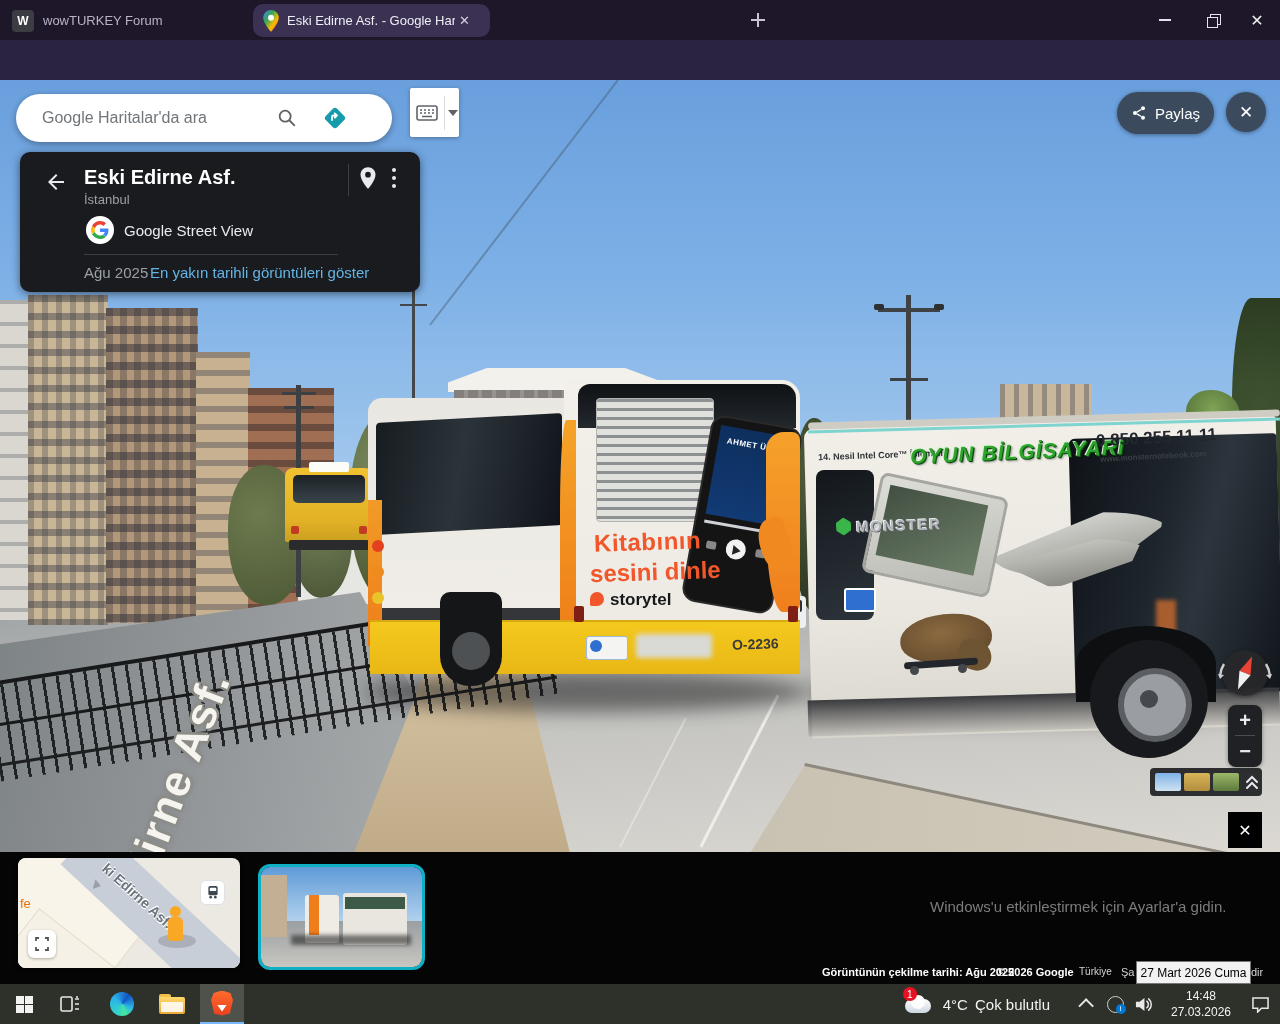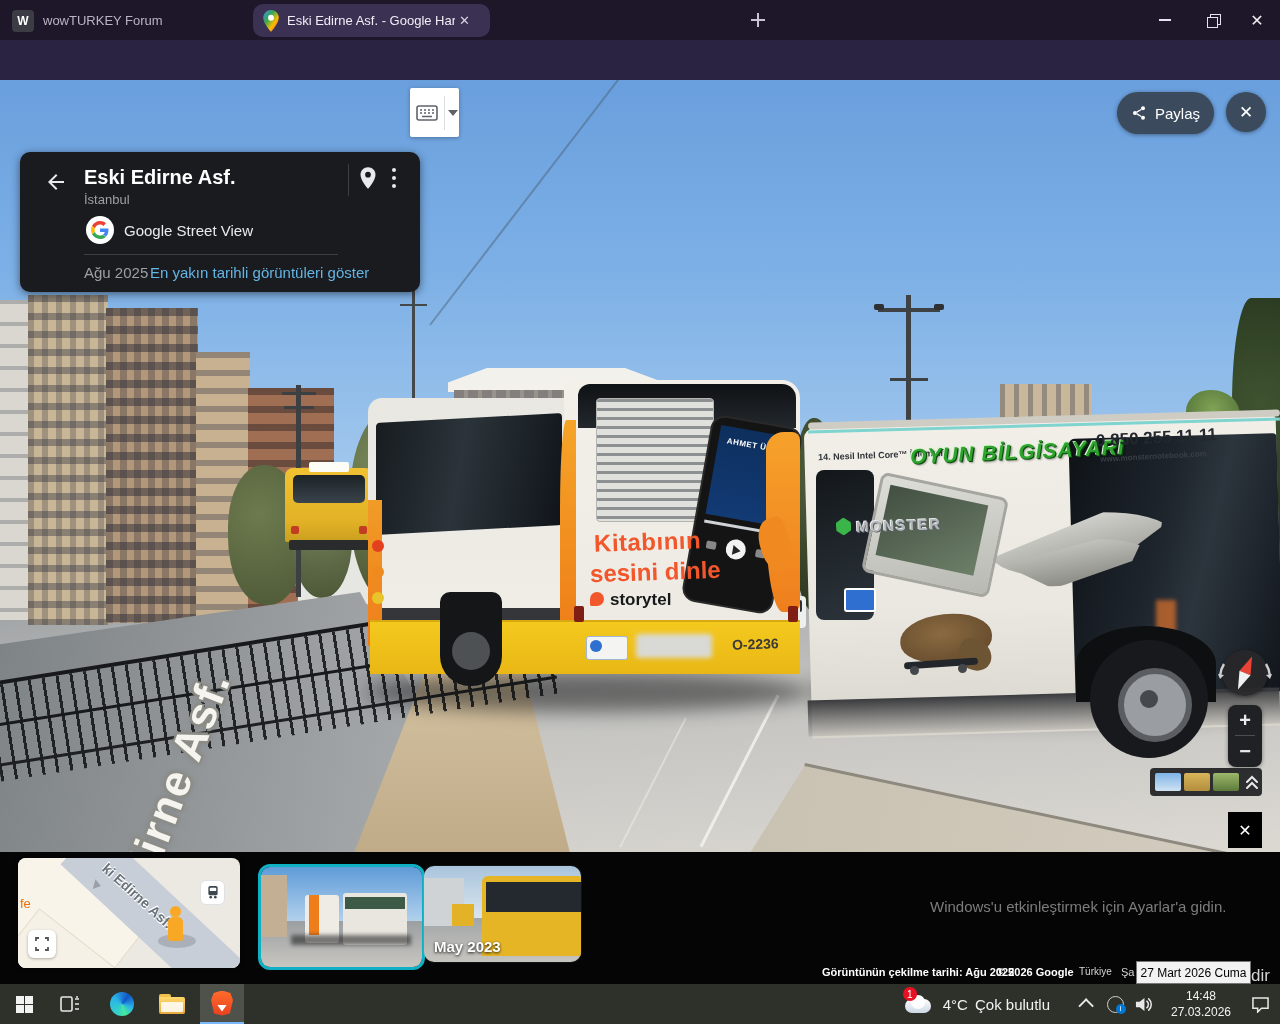--- a/index.html
+++ b/index.html
@@ -315,20 +315,35 @@
       <div class="abs" style="left:36px;top:200px;width:28px;height:20px;background:#2f6fd0;border-radius:3px;border:2px solid #fff;"></div>
 
       <div class="abs" style="left:0;top:306px;width:472px;height:36px;background:linear-gradient(180deg,#3a3b3e,rgba(20,20,22,.1));transform:rotate(-1.6deg);"></div>
       <div class="abs" style="left:268px;top:238px;width:140px;height:76px;background:#0d0f11;border-radius:50% 50% 0 0;"></div>
       <div class="abs" style="left:282px;top:252px;width:118px;height:118px;background:#17191c;border-radius:50%;">
         <div class="abs" style="left:28px;top:28px;width:62px;height:62px;background:#9a9da1;border-radius:50%;border:6px solid #5a5e62;"></div>
         <div class="abs" style="left:50px;top:50px;width:18px;height:18px;background:#45484c;border-radius:50%;"></div>
       </div>
     </div>
 
+    <div class="abs card" style="left:16px;top:14px;width:376px;height:48px;display:flex;align-items:center;">
+      <input id="msearch" style="margin-left: 24px;" placeholder="Google Haritalar'da ara">
+      <span style="margin-left:2px;">
+        <svg width="22" height="22" viewBox="0 0 24 24">
+            <circle cx="10" cy="10" r="6" fill="none" stroke="#5f6368" stroke-width="2"></circle>
+            <path d="M15 15l5 5" stroke="#5f6368" stroke-width="2" stroke-linecap="round"></path>
+          </svg>
+      </span>
+      <span style="margin-left:24px;margin-right:16px;">
+        <svg width="26" height="26" viewBox="0 0 26 26">
+            <rect x="5" y="5" width="16" height="16" rx="3" transform="rotate(45 13 13)" fill="#159baa"></rect>
+            <path d="M10 15v-3a1.5 1.5 0 0 1 1.5-1.5H15M15 10.5l-2.2-2.2M15 10.5l-2.2 2.2" stroke="#fff" stroke-width="1.8" fill="none" stroke-linecap="round"></path>
+          </svg>
+      </span>
+    </div>
 
     <div class="abs" style="left:410px;top:8px;width:49px;height:49px;background:#fff;box-shadow:0 1px 4px rgba(0,0,0,.3);border-radius:2px;display:flex;align-items:center;">
       <span style="margin-left:6px;">
         <svg width="22" height="16" viewBox="0 0 22 16">
             <rect x="1" y="1" width="20" height="14" rx="2" fill="none" stroke="#5f6368" stroke-width="1.6"></rect>
             <path d="M4 5h2M8 5h2M12 5h2M16 5h2M4 8h2M8 8h2M12 8h2M16 8h2M6 11.5h10" stroke="#5f6368" stroke-width="1.4"></path>
           </svg>
       </span>
       <span style="width:1px;height:34px;background:#ddd;margin-left:6px;"></span>
       <span style="margin-left:3px;width:0;height:0;border-left:5px solid transparent;border-right:5px solid transparent;border-top:6px solid #5f6368;"></span>
@@ -445,41 +460,30 @@
         <div class="tgnd" style="background:linear-gradient(180deg,#9b9fa2,#c8c6c0);"></div>
         <span class="abs" style="left:0;top:8px;width:26px;height:62px;background:#c3b094;"></span>
         <span class="abs" style="left:44px;top:28px;width:34px;height:48px;background:#efece6;border-radius:3px;"></span>
         <span class="abs" style="left:48px;top:28px;width:10px;height:40px;background:#ef7d1a;"></span>
         <span class="abs" style="left:82px;top:26px;width:64px;height:52px;background:#e9e6df;border-radius:3px;"></span>
         <span class="abs" style="left:84px;top:30px;width:60px;height:12px;background:#3d5a46;"></span>
         <span class="abs" style="left:30px;top:68px;width:120px;height:10px;background:rgba(20,20,22,.55);filter:blur(2px);"></span>
         <span class="lab">Ağu 2025</span>
       </div>
     </div>
-    <div class="abs thumb" style="left:424px;top:14px;width:157px;height:96px;">
-      <div style="position:relative;width:100%;height:100%;">
-        <div class="tsky" style="background:linear-gradient(180deg,#a9c4dc,#dde8ef);"></div>
-        <div class="tgnd" style="background:linear-gradient(180deg,#a2a6a8,#c6c4be);"></div>
-        <span class="abs" style="left:0;top:12px;width:40px;height:48px;background:#cfd3d6;"></span>
-        <span class="abs" style="left:28px;top:38px;width:22px;height:22px;background:#e3b226;"></span>
-        <span class="abs" style="left:58px;top:10px;width:99px;height:80px;background:#e5b526;border-radius:6px 2px 0 0;"></span>
-        <span class="abs" style="left:62px;top:16px;width:95px;height:30px;background:#23292e;"></span>
-        <span class="lab">May 2023</span>
-      </div>
-    </div>
 
     <div class="abs" style="left:930px;top:38px;">
       <div style="margin-top:8px;font-size:15px;color:#7c7c7c;">Windows'u etkinleştirmek için Ayarlar'a gidin.</div>
     </div>
 
     <div class="abs" style="left:822px;top:114px;font-size:11px;font-weight:bold;color:#fff;">Görüntünün çekilme tarihi: Ağu 2025</div>
     <div class="abs" style="left:997px;top:114px;font-size:11px;font-weight:bold;color:#fff;">© 2026 Google</div>
     <div class="abs" style="left:1079px;top:114px;font-size:10px;color:#d4d4d4;">Türkiye</div>
     <div class="abs" style="left:1121px;top:114px;font-size:11px;color:#d4d4d4;">Şa</div>
-    <div class="abs" style="left:1251px;top:114px;font-size:17px;color:#d4d4d4;">dir</div>
+    <div class="abs" style="left:1251px;top:114px;font-size:11px;color:#d4d4d4;">dir</div>
   </div>
 
   <div class="abs taskbar">
     <div class="tb-ic" style="width:48px;">
       <span style="position:relative;width:17px;height:17px;display:block;">
         <span class="abs" style="left:0;top:0;width:8px;height:8px;background:#f2f2f2;"></span>
         <span class="abs" style="left:9px;top:0;width:8px;height:8px;background:#f2f2f2;"></span>
         <span class="abs" style="left:0;top:9px;width:8px;height:8px;background:#f2f2f2;"></span>
         <span class="abs" style="left:9px;top:9px;width:8px;height:8px;background:#f2f2f2;"></span>
       </span>

